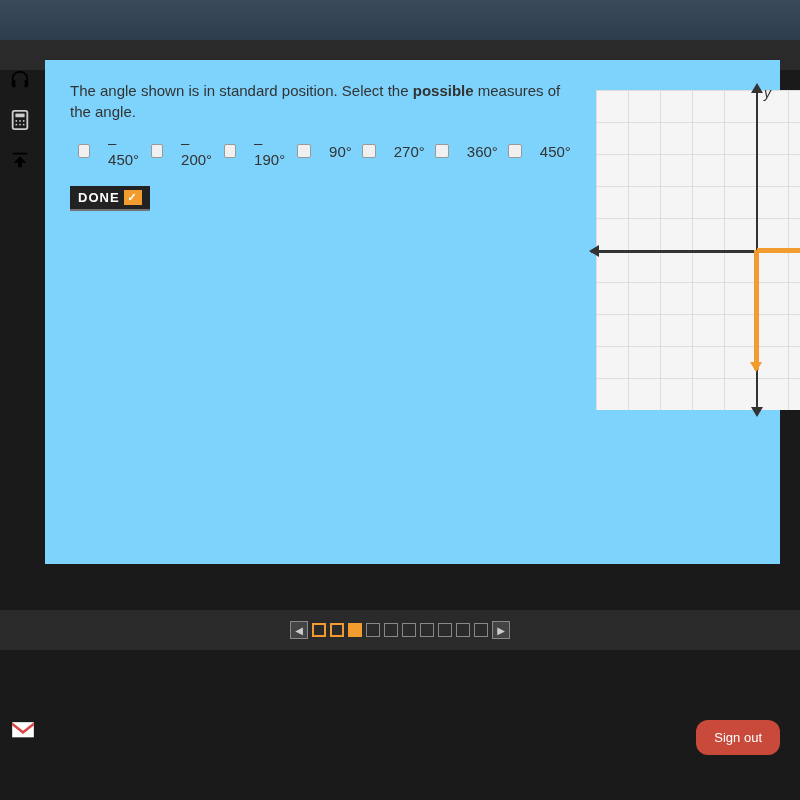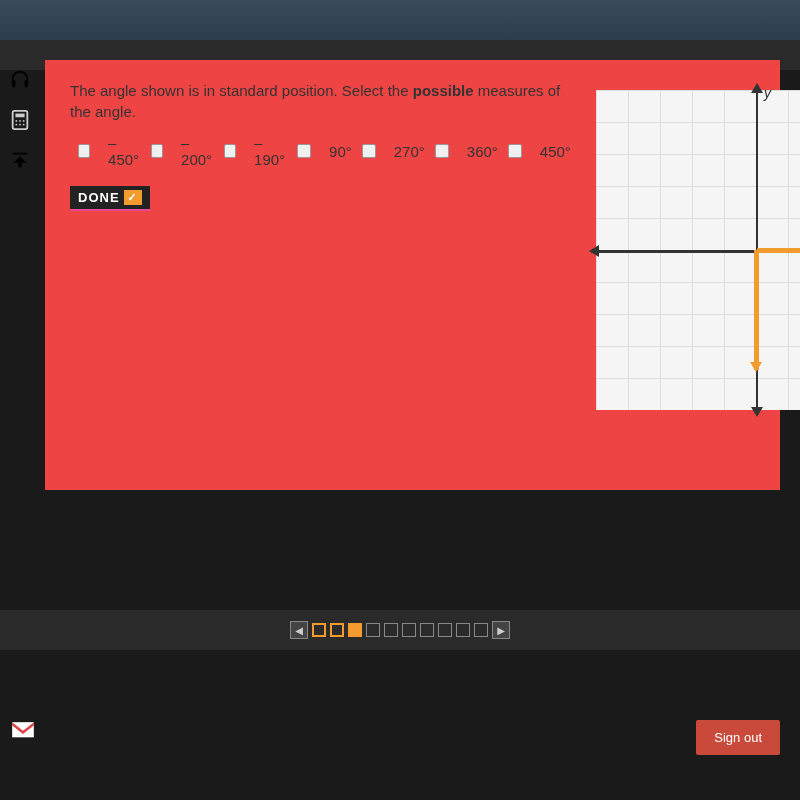--- a/index.html
+++ b/index.html
@@ -38,22 +38,22 @@
       align-items: center;
       justify-content: center;
       color: #ccc;
       font-size: 18px;
     }
     .content-area {
       position: absolute;
       left: 45px;
       top: 60px;
       right: 20px;
-      height: 430px;
-      background: #ef4444;
+      height: 504px;
+      background: #7dd3fc;
       padding: 20px 25px;
       display: flex;
       gap: 15px;
     }
     .question-panel {
       flex: 0 0 320px;
     }
     .question-text {
       font-size: 15px;
       color: #333;
@@ -88,21 +88,21 @@
       display: inline-flex;
       align-items: center;
       background: #222;
       color: #fff;
       font-weight: bold;
       font-size: 13px;
       padding: 4px 8px;
       margin-top: 18px;
       letter-spacing: 1px;
       cursor: pointer;
-      border-bottom: 2px solid #ec4899;
+      border-bottom: 2px solid #737373;
     }
     .done-check {
       background: #f29b2e;
       color: #fff;
       padding: 1px 4px;
       margin-left: 4px;
       font-size: 11px;
     }
     .graph-panel {
       flex: 1;
@@ -247,21 +247,21 @@
     .pg-box.outline { border: 2px solid #f29b2e; background: transparent; }
     .pg-box.current { background: #f29b2e; border-color: #f29b2e; }
     .sign-out-btn {
       position: absolute;
       bottom: 45px;
       right: 20px;
       background: #c94a3b;
       color: #fff;
       padding: 10px 18px;
       font-size: 13px;
-      border-radius: 2px;
+      border-radius: 12px;
       cursor: pointer;
     }
     .mail-icon {
       position: absolute;
       bottom: 60px;
       left: 10px;
       width: 26px;
       height: 20px;
     }
   </style>

